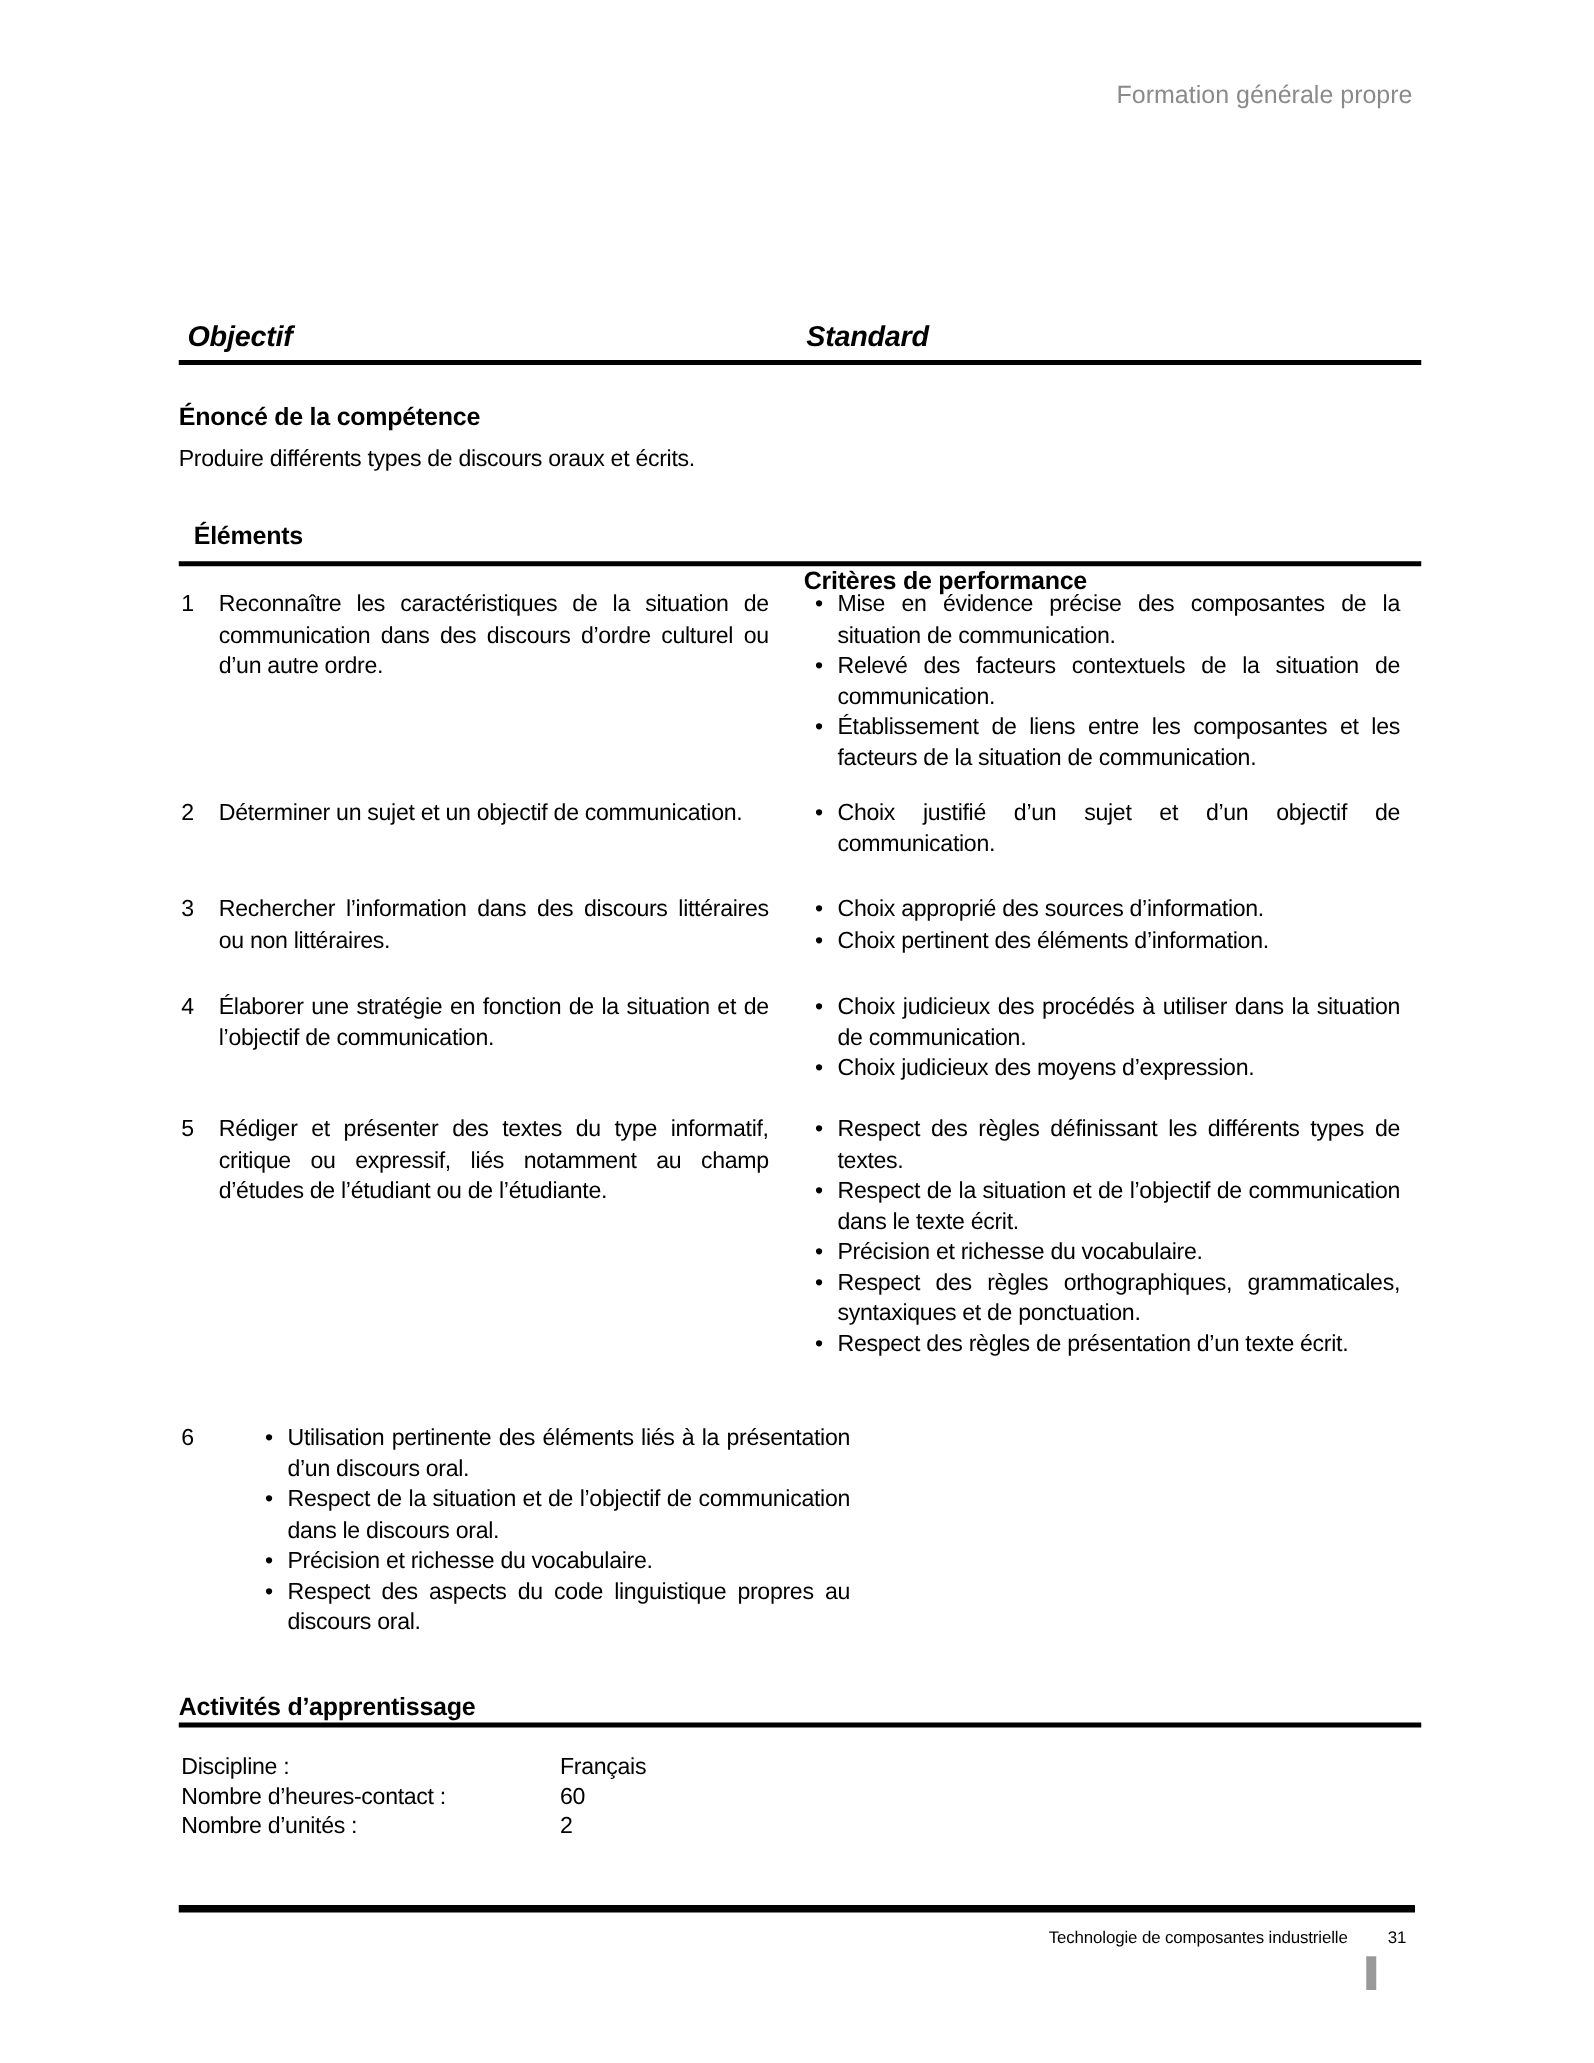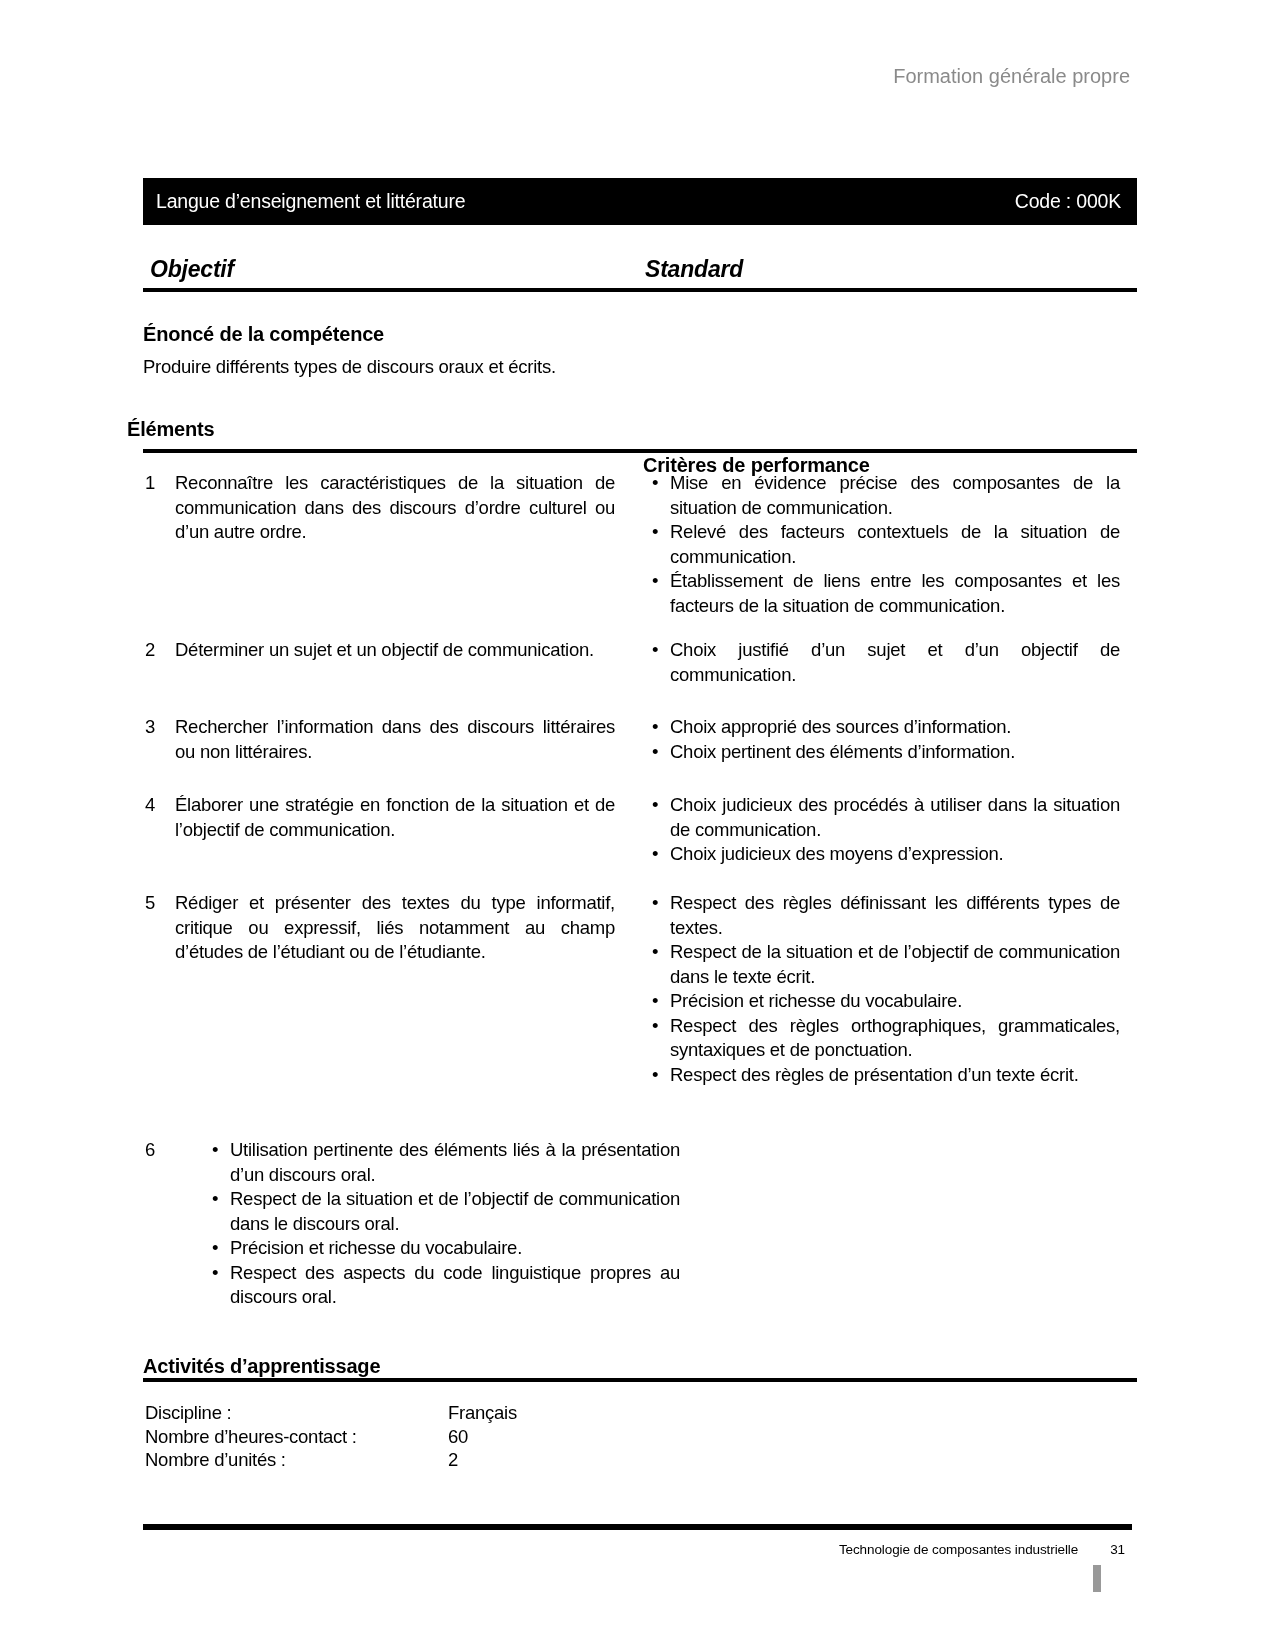--- a/index.html
+++ b/index.html
@@ -46,21 +46,21 @@
     font-size: 20px; font-weight: bold; letter-spacing: -0.2px;
   }
   .enonce-head { top: 299px; margin-top: 24px; }
   .statement {
     position: absolute; left: 143px; top: 355px;
     font-size: 18.5px; letter-spacing: -0.25px; line-height: 24.5px;
     width: 700px;
   }
 
   .tbl-head { position: absolute; top: 418px; font-size: 20px; font-weight: bold; letter-spacing: -0.2px; }
-  .tbl-head.left { left: 127px; }
+  .tbl-head.left { left: 155px; }
   .tbl-head.right { left: 643px; margin-top: 36px; }
 
   .rows { position: absolute; left: 145px; top: 0; width: 992px; }
   .row { position: absolute; left: 0; width: 992px; display: flex; align-items: flex-start; }
   .row .num {
     width: 30px; flex: 0 0 30px;
     font-size: 18.5px; line-height: 24.5px; letter-spacing: -0.25px;
   }
   .row .element {
     width: 440px; flex: 0 0 440px;
@@ -96,24 +96,20 @@
     width: 8px; height: 27px; background: #999;
   }
 </style>
 </head>
 <body>
 
 <div class="page">
 
   <div class="hdr-label">Formation générale propre</div>
 
-  <div class="title-bar">
-    <span>Langue d’enseignement et littérature</span>
-    <span>Code : 000K</span>
-  </div>
 
   <div class="col-head objectif">Objectif</div>
   <div class="col-head standard">Standard</div>
   <div class="rule rule-1"></div>
 
   <div class="section-head enonce-head">Énoncé de la compétence</div>
   <div class="statement">Produire différents types de discours oraux et écrits.</div>
 
   <div class="tbl-head left">Éléments</div>
   <div class="tbl-head right">Critères de performance</div>

